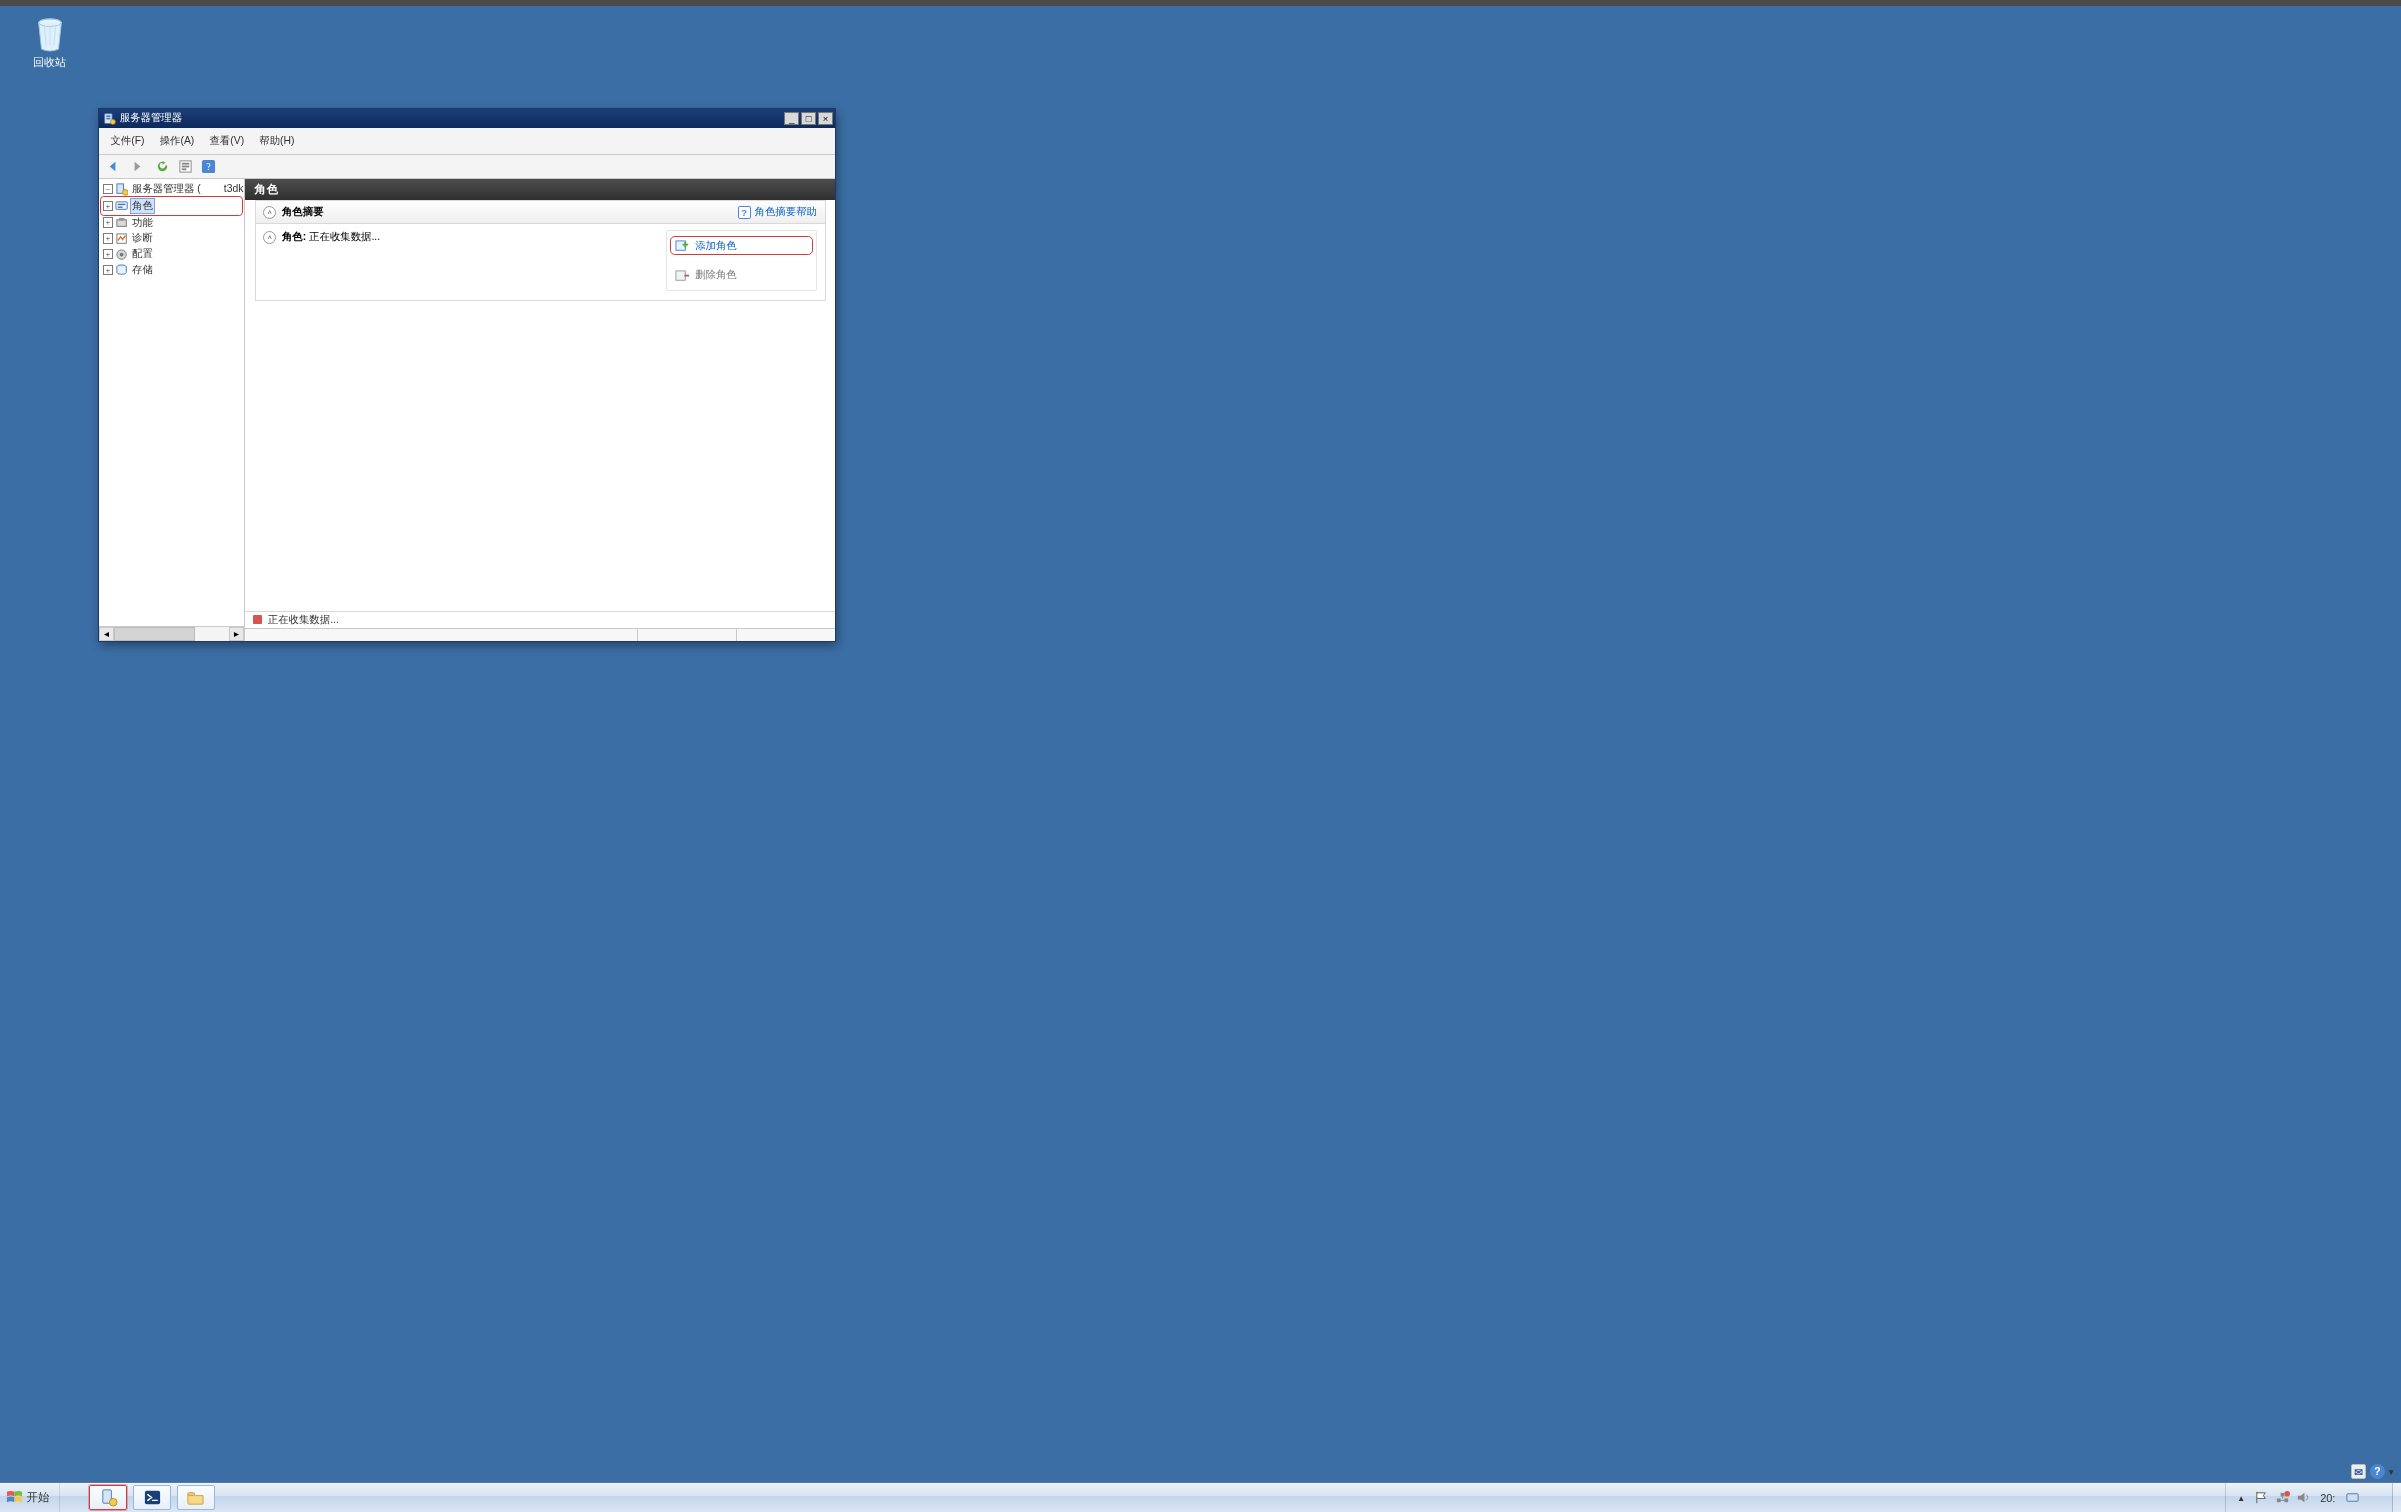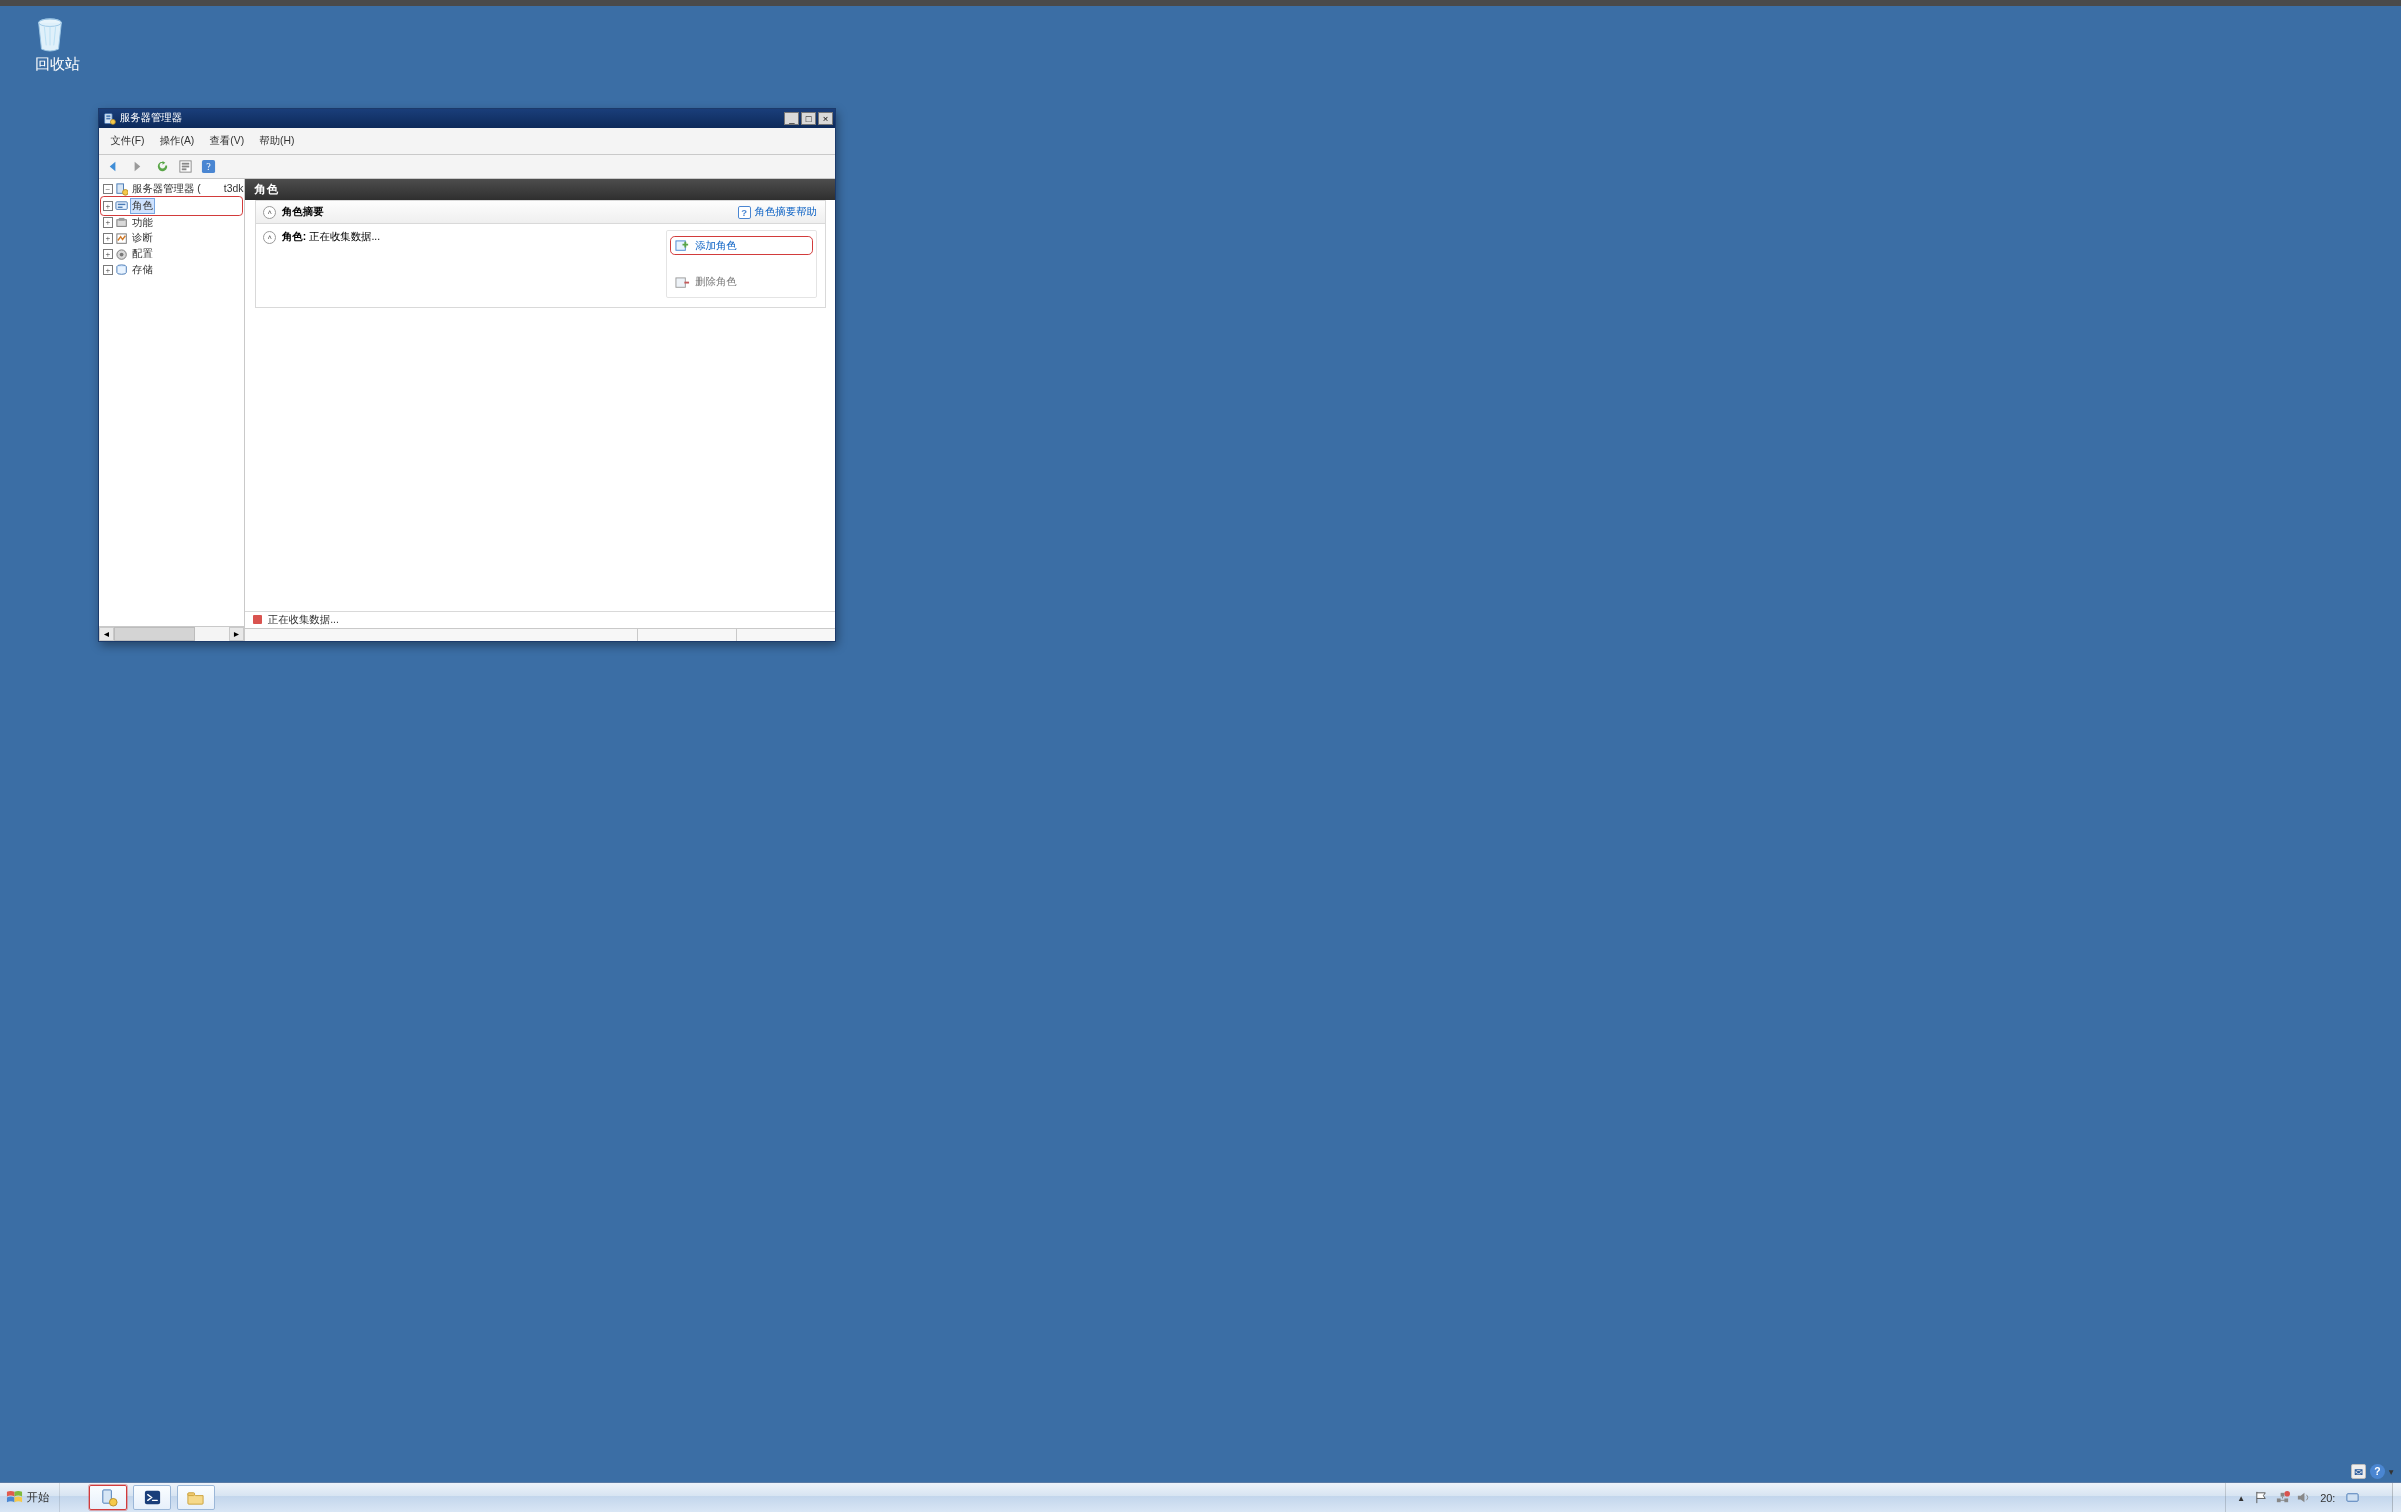--- a/index.html
+++ b/index.html
@@ -1,21 +1,21 @@
 <!DOCTYPE html>
 <html><head>
 <meta charset="utf-8">
 <style>
 * { margin:0; padding:0; box-sizing:border-box; }
 html,body { width:100%; height:100%; font-family:"Microsoft YaHei","SimSun",Tahoma,sans-serif; font-size:11.4px; overflow:hidden;}
 body { background:#3b6ea5; }
 
 
 .desktop { position:absolute; top:5.7px; left:0; right:0; bottom:30px; }
-.desktop-icon { position:absolute; top:9.5px; left:19px; width:61px; text-align:right; color:#fff; font-size:15px; cursor:pointer;}
+.desktop-icon { position:absolute; top:9.5px; left:19px; width:61px; text-align:center; color:#fff; font-size:11px; cursor:pointer;}
 .desktop-icon svg { width:34px; height:38px; display:block; margin:0 auto 1.9px auto;}
 
 .taskbar { position:absolute; left:0; right:0; bottom:0; height:30px; background:linear-gradient(#eef3f9,#d7e4f2 45%,#c3d6ec 46%,#d9e6f5); border-top:0.9px solid #5a7ba5; display:flex; align-items:stretch;gap:24px;}
 .start-btn { display:flex; align-items:center; gap:3.8px; padding:0 9.5px 0 5.7px; cursor:pointer; border-right:0.9px solid rgba(0,0,0,.1);}
 .start-orb { width:17px; height:17px; }
 .start-label { font-size:11.4px; color:#333;}
 .task-items { display:flex; align-items:center; gap:5.7px; padding:0 5.7px;}
 .task-item { width:38px; height:24.6px; border:0.9px solid #9bb7d8; border-radius:1.9px; background:linear-gradient(#fafdff,#e7f0fb); display:flex; align-items:center; justify-content:center; cursor:pointer;}
 .task-item.hl { border:1.9px solid #d23b3b; box-shadow:0 0 0 0.9px rgba(210,59,59,.4);}
 .task-item svg { width:19px; height:19px;}
@@ -73,21 +73,21 @@
 .cp-sub .desc { font-size:10.4px; color:#333;}
 .summary-card { margin:0 9.5px; border:0.9px solid #d9d9d9;}
 .summary-head { height:23px; background:linear-gradient(#fdfdfd,#efefef); border-bottom:0.9px solid #d9d9d9; display:flex; align-items:center; padding:0 7.6px; font-size:10.4px; justify-content:space-between;}
 .summary-head .left { display:flex; align-items:center; gap:5.7px;}
 .chev-up { width:13.2px; height:13.2px; border:0.9px solid #9a9a9a; border-radius:6.6px; display:flex;align-items:center;justify-content:center; font-size:7.6px; color:#555; background:#fff;}
 .summary-head .help-link { color:#0b61c4; display:flex; align-items:center; gap:3.8px; cursor:pointer;}
 .summary-head .help-ico { width:13.2px;height:13.2px; border:0.9px solid #4a86d2; color:#4a86d2; font-weight:bold; text-align:center; line-height:11.4px; font-size:9.5px; border-radius:1.9px; background:#fff;}
 .summary-body { display:flex; padding:5.7px 7.6px 9.5px 7.6px; gap:9.5px; font-size:10.4px;}
 .sb-left { flex:1 1 auto; display:flex; align-items:flex-start; gap:5.7px;}
 .sb-left .chev-up { margin-top:0.9px;}
-.sb-right { width:151px; border:0.9px solid #e4e4e4; border-radius:1.9px; padding:5.7px 3.8px; display:flex; flex-direction:column; gap:19px;font-family:Liberation Mono, monospace;}
+.sb-right { width:151px; border:0.9px solid #e4e4e4; border-radius:1.9px; padding:5.7px 3.8px; display:flex; flex-direction:column; gap:12px;font-family:Liberation Mono, monospace;}
 .action-link { display:flex; align-items:center; gap:5.7px; color:#0b61c4; cursor:pointer; padding:1.9px 3.8px; border-radius:1.9px;}
 .action-link .aico { width:15px; height:13.2px;}
 .action-link.hl { outline:1.9px solid #d23b3b; outline-offset:0.9px; border-radius:3.8px;}
 .action-link.disabled { color:#7a7a7a; cursor:default;}
 .content-fill { flex:1 1 auto;}
 .status-row { height:17px; border-top:0.9px solid #d9d9d9; display:flex; align-items:center; padding:0 7.6px; font-size:10.4px; color:#333; gap:5.7px;}
 .status-row .dot { width:9.5px;height:9.5px; background:#d9534f; border-radius:0.9px;}
 .bottom-bars { height:13.2px; display:flex; border-top:0.9px solid #c9c9c9;}
 .bottom-bars .seg { flex:1; border-left:0.9px solid #c9c9c9; background:#f7f7f7;}
 .bottom-bars .seg:first-child{border-left:none; flex:4;}

